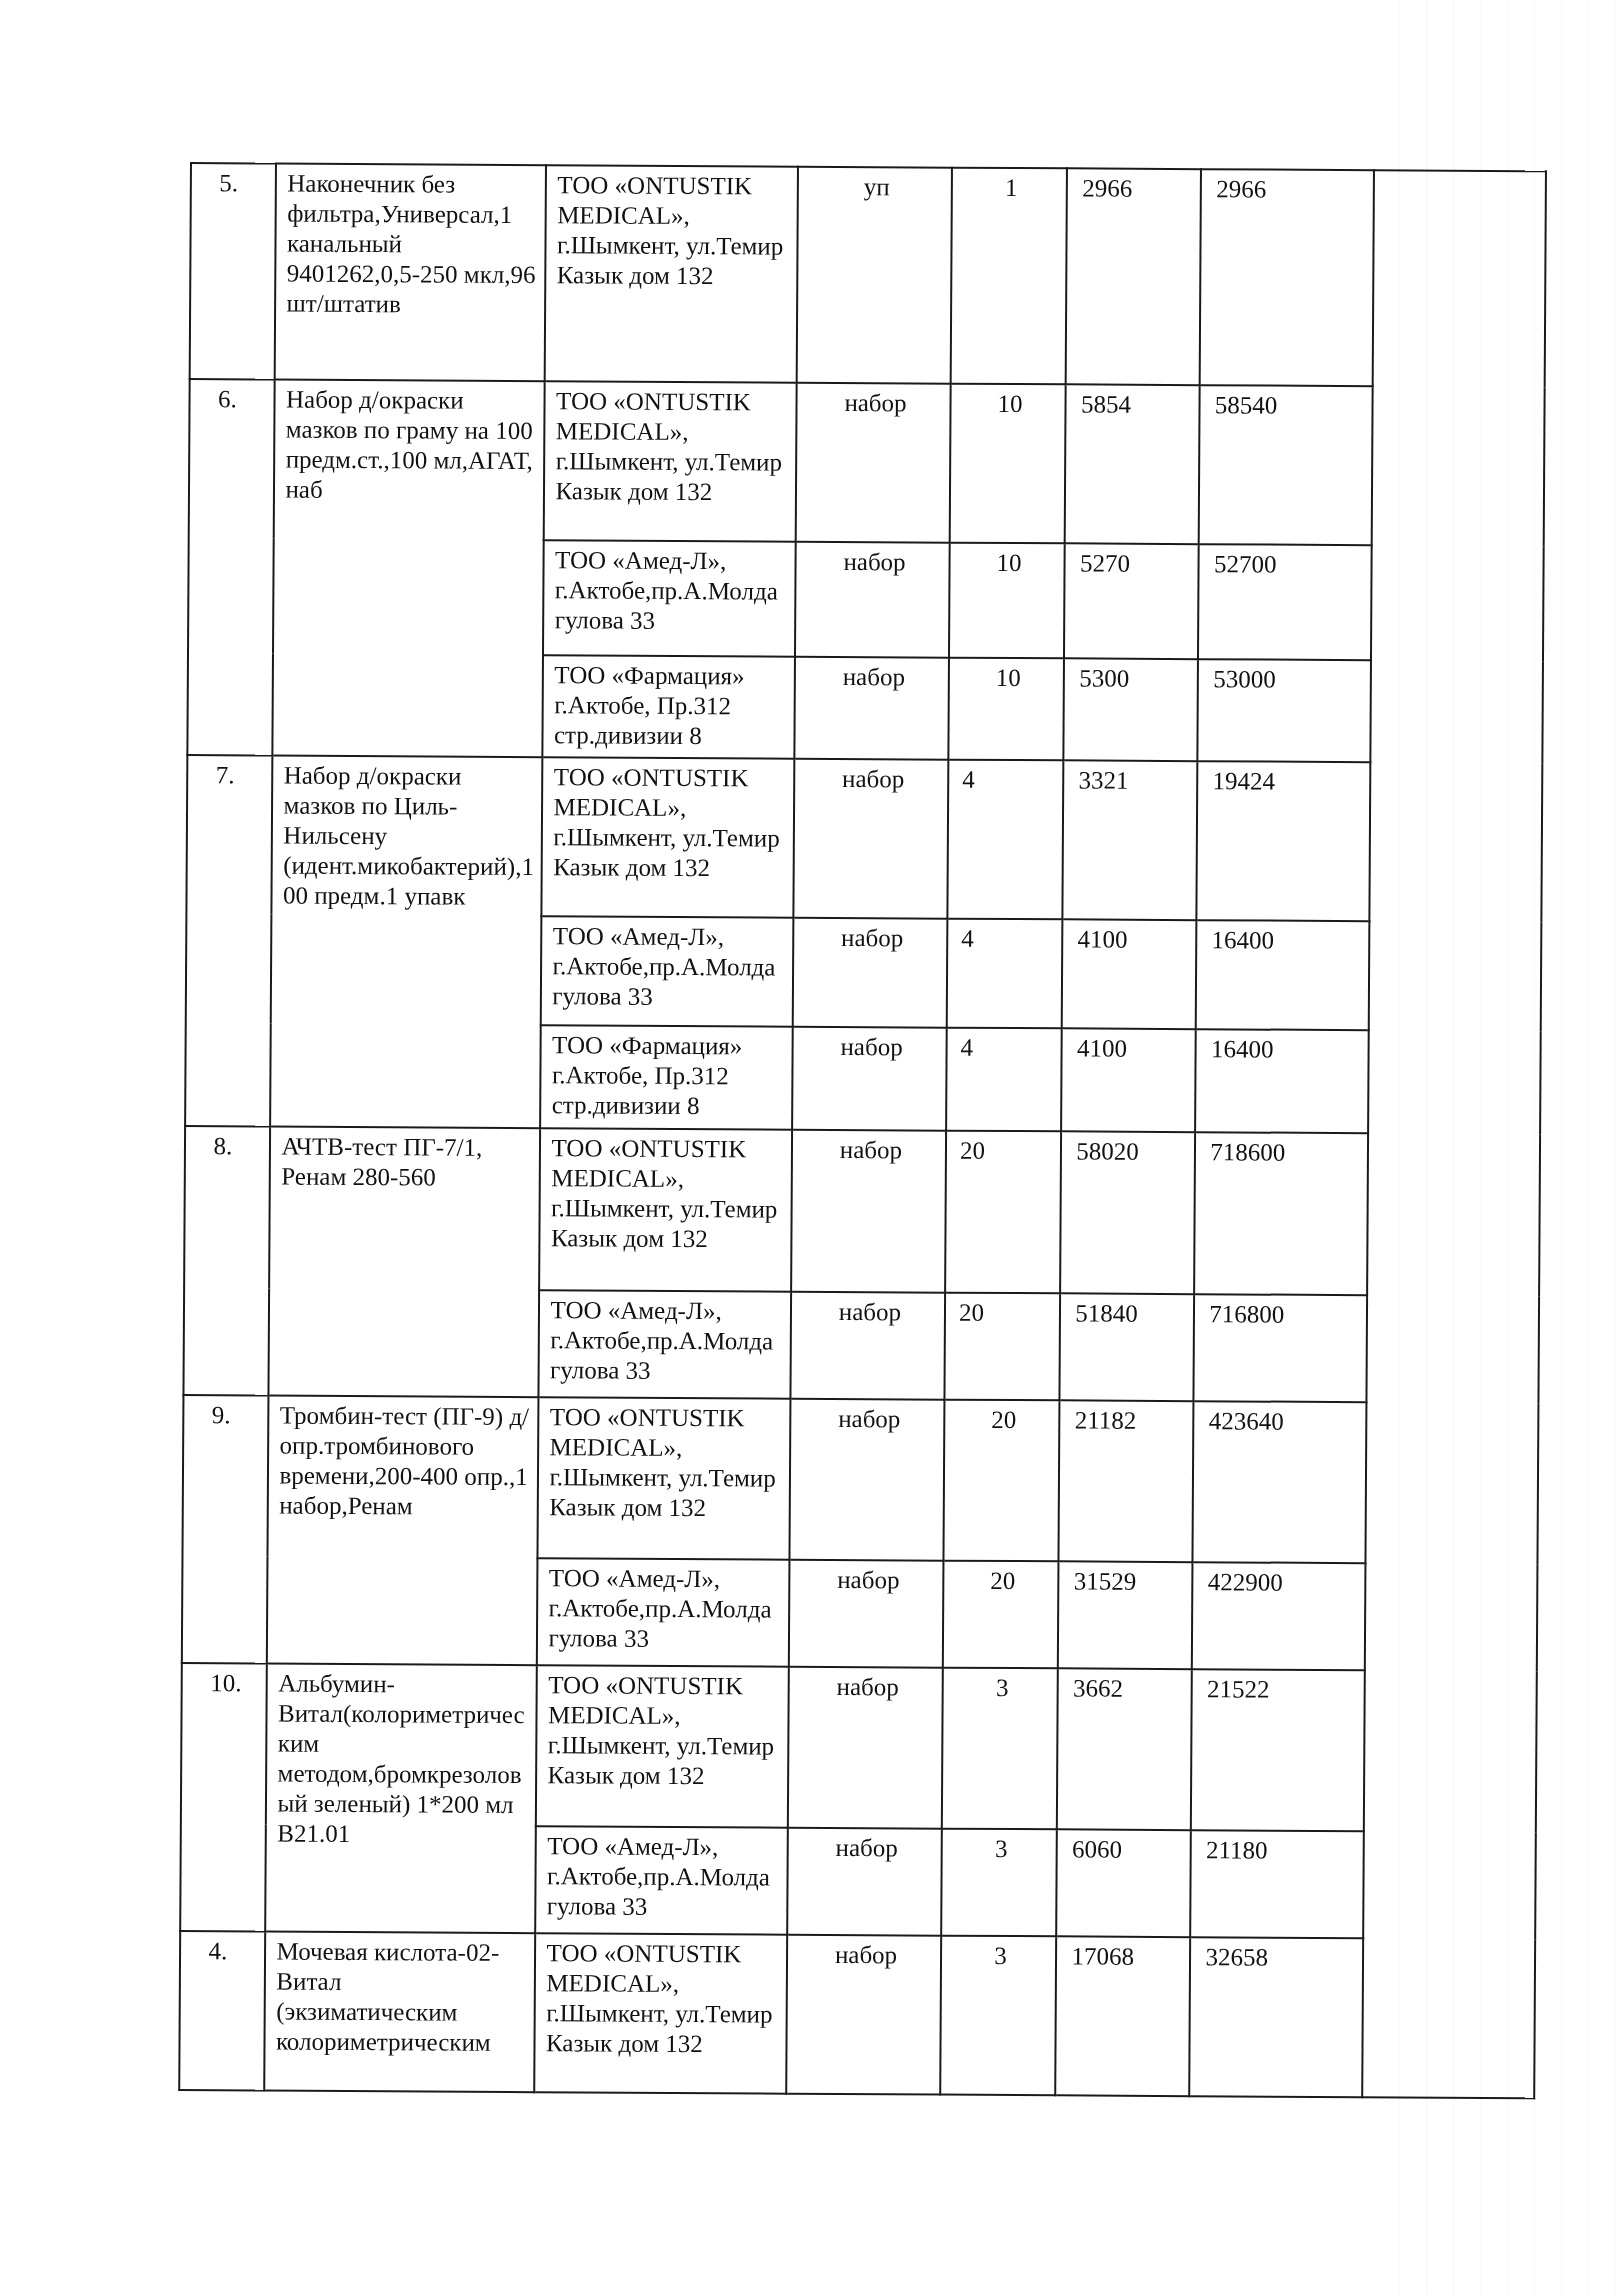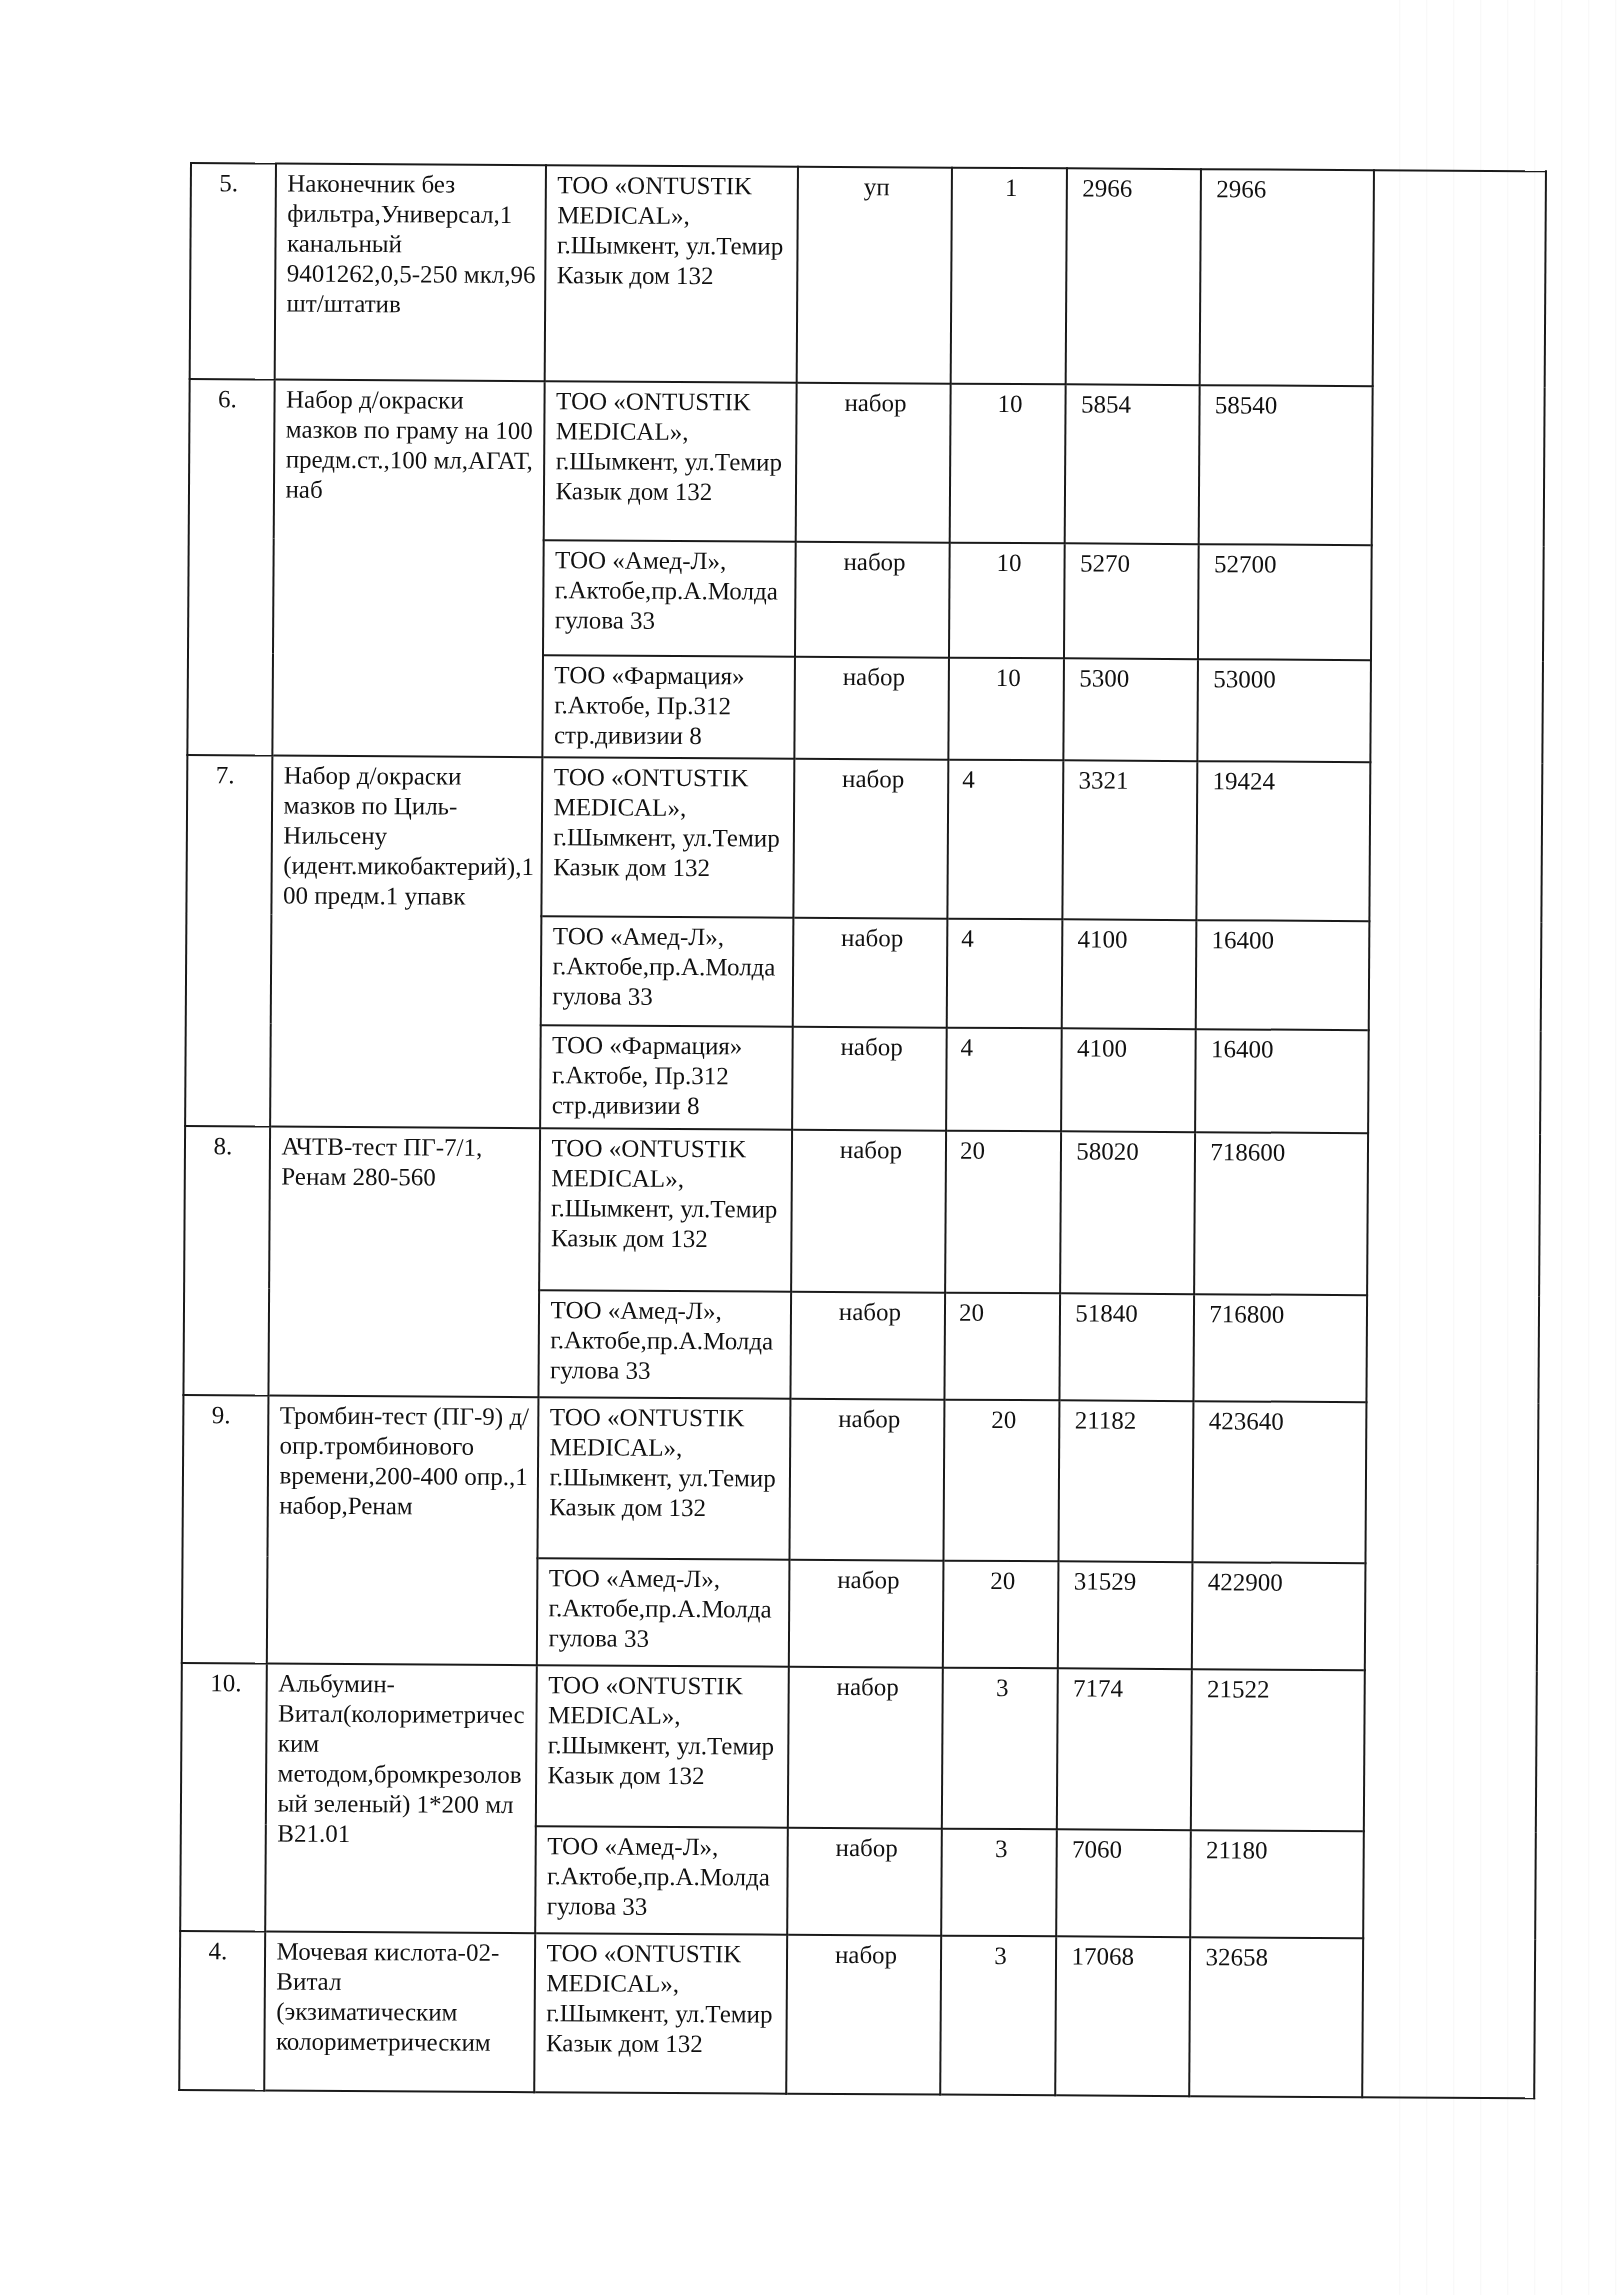--- a/index.html
+++ b/index.html
@@ -147,28 +147,28 @@
       <td class="price">31529</td>
       <td class="sum">422900</td>
     </tr>
 
     <tr style="height:161px">
       <td class="num" rowspan="2">10.</td>
       <td class="name" rowspan="2">Альбумин-Витал(колориметрическим методом,бромкрезоловый зеленый) 1*200 мл В21.01</td>
       <td class="supplier">ТОО «ONTUSTIK MEDICAL», г.Шымкент, ул.Темир Казык дом 132</td>
       <td class="unit">набор</td>
       <td class="qty">3</td>
-      <td class="price">7174</td>
+      <td class="price">3662</td>
       <td class="sum">21522</td>
     </tr>
     <tr style="height:107px">
       <td class="supplier">ТОО «Амед-Л», г.Актобе,пр.А.Молдагулова 33</td>
       <td class="unit">набор</td>
       <td class="qty">3</td>
-      <td class="price">7060</td>
+      <td class="price">6060</td>
       <td class="sum">21180</td>
     </tr>
 
     <tr style="height:159px">
       <td class="num">4.</td>
       <td class="name">Мочевая кислота-02-Витал (экзиматическим колориметрическим</td>
       <td class="supplier">ТОО «ONTUSTIK MEDICAL», г.Шымкент, ул.Темир Казык дом 132</td>
       <td class="unit">набор</td>
       <td class="qty">3</td>
       <td class="price">17068</td>

